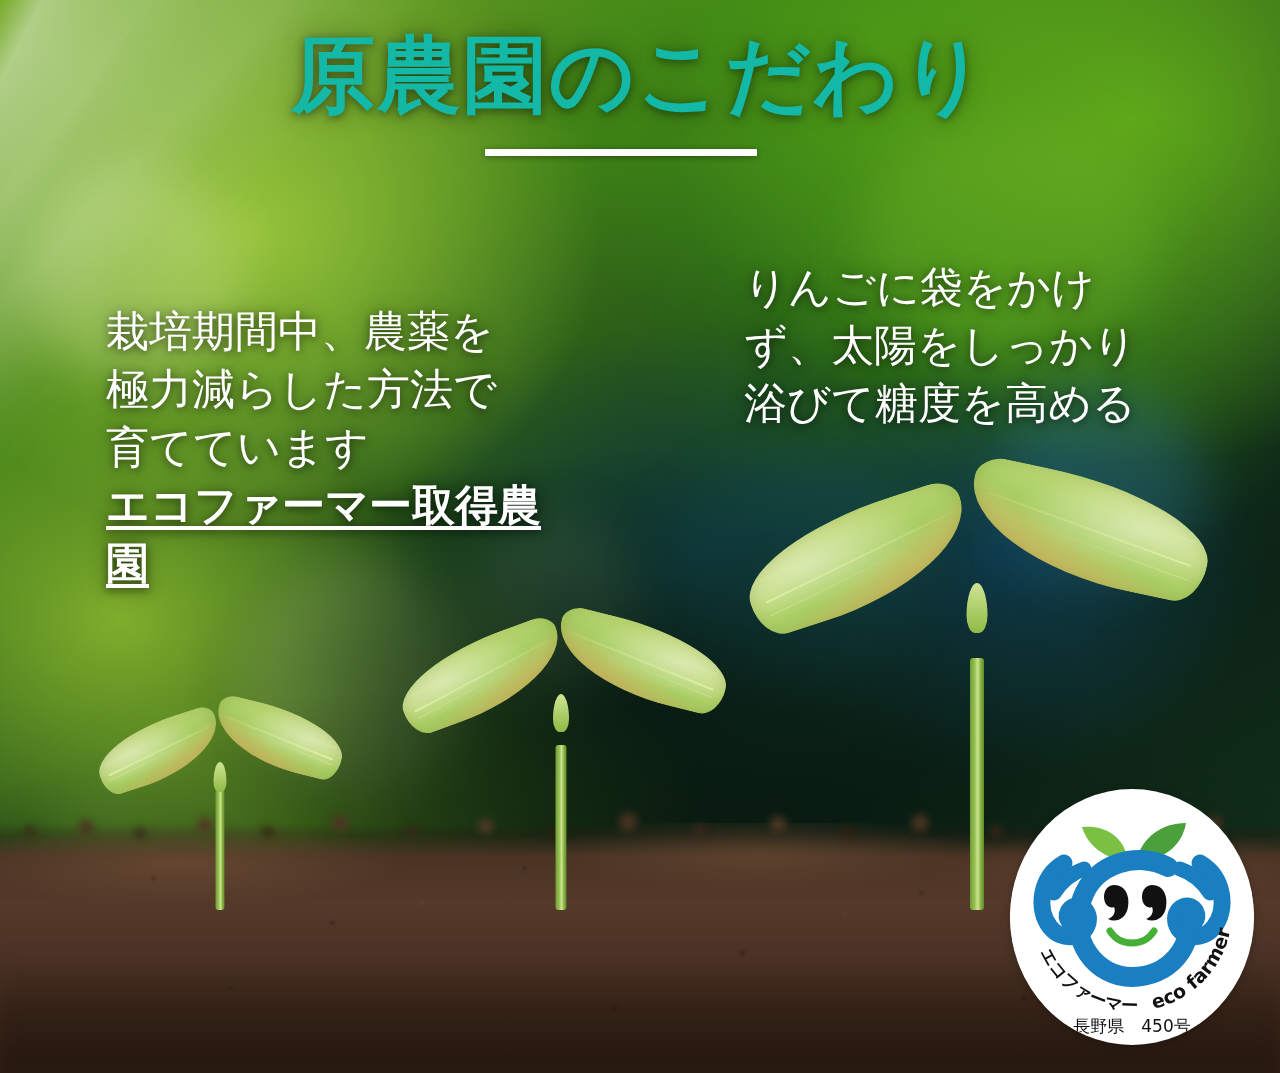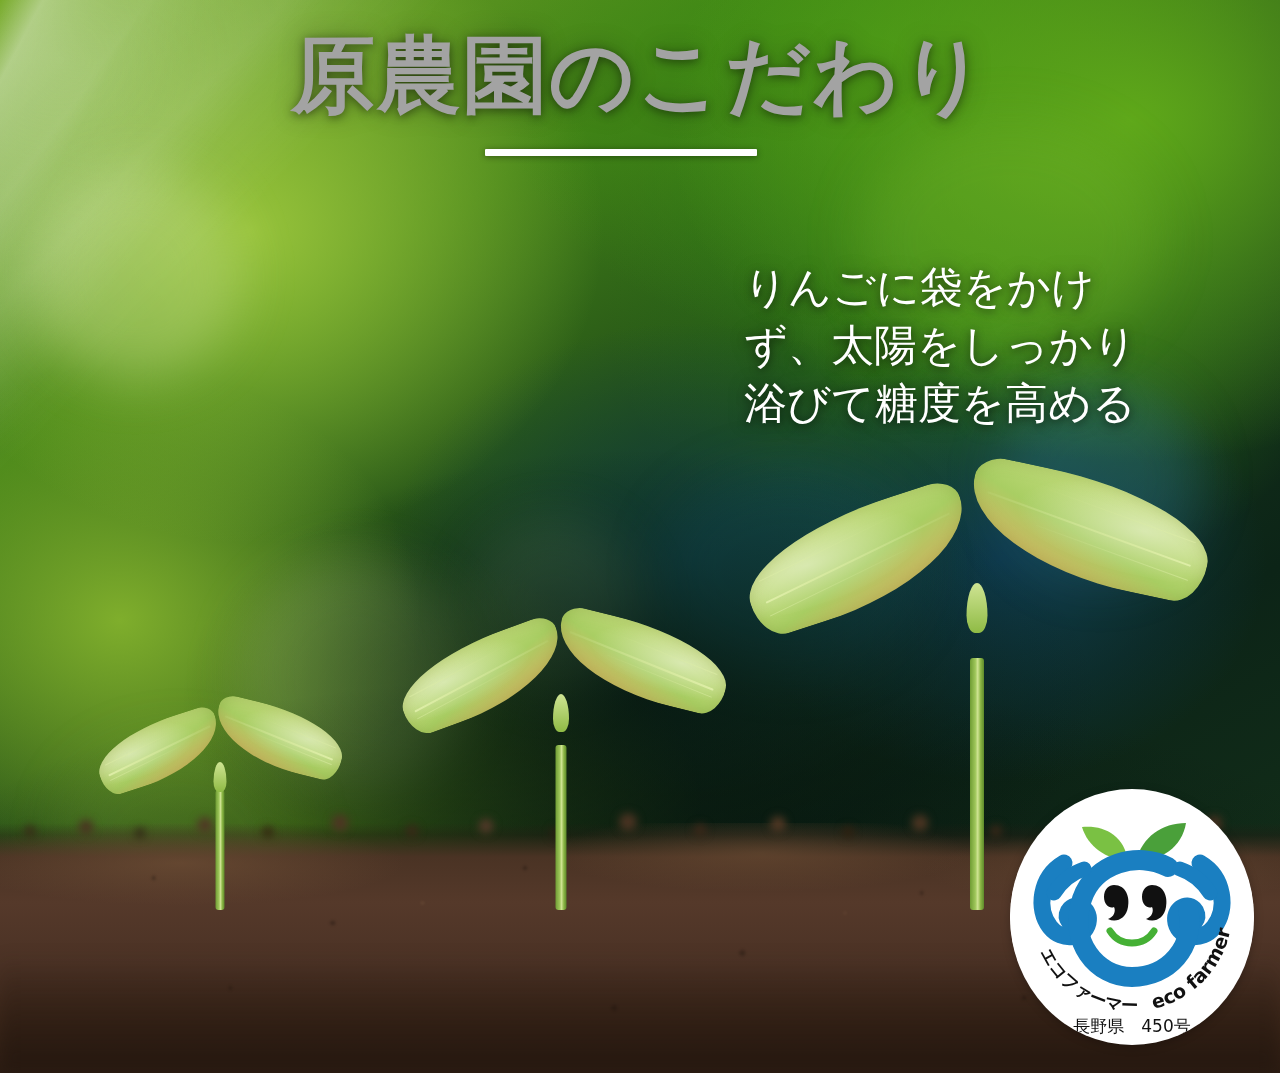--- a/index.html
+++ b/index.html
@@ -137,21 +137,21 @@
   .bud{
     position:absolute;left:50%;transform:translateX(-50%);
     background:linear-gradient(180deg,#cfe493,#8fbb45);
     border-radius:50% 50% 40% 40%/65% 65% 35% 35%;
   }
 
   
   .title{
     position:absolute;left:0;right:0;top:30px;
     text-align:center;
-    color:#a3a3a3;
+    color:#14b8a6;
     font-size:84px;
     font-weight:700;
     letter-spacing:2px;
     line-height:1.08;
     text-shadow:0 2px 10px rgba(0,0,0,.45), 0 0 26px rgba(0,0,0,.3);
     white-space:nowrap;
   }
   .title-rule{
     position:absolute;left:485px;top:149px;width:272px;height:7px;
     background:#fff;border-radius:1px;
@@ -253,20 +253,25 @@
       <div class="vein"></div>
       <div class="vein s" style="top:30%;width:64%;"></div>
       <div class="vein s" style="top:66%;width:66%;"></div>
     </div>
     <div class="bud" style="top:105px;width:21px;height:50px;"></div>
   </div>
 
   <div class="title">原農園のこだわり</div>
   <div class="title-rule"></div>
 
+  <div class="copy left">
+    <span class="plain">栽培期間中、農薬を
+極力減らした方法で
+育てています</span><span class="emph">エコファーマー取得農園</span>
+  </div>
 
   <div class="copy right">
     <span class="plain">りんごに袋をかけ
 ず、太陽をしっかり
 浴びて糖度を高める</span>
   </div>
 
   <div class="ecologo">
     <svg viewBox="0 0 244 256" xmlns="http://www.w3.org/2000/svg" aria-hidden="true">
       <defs>

